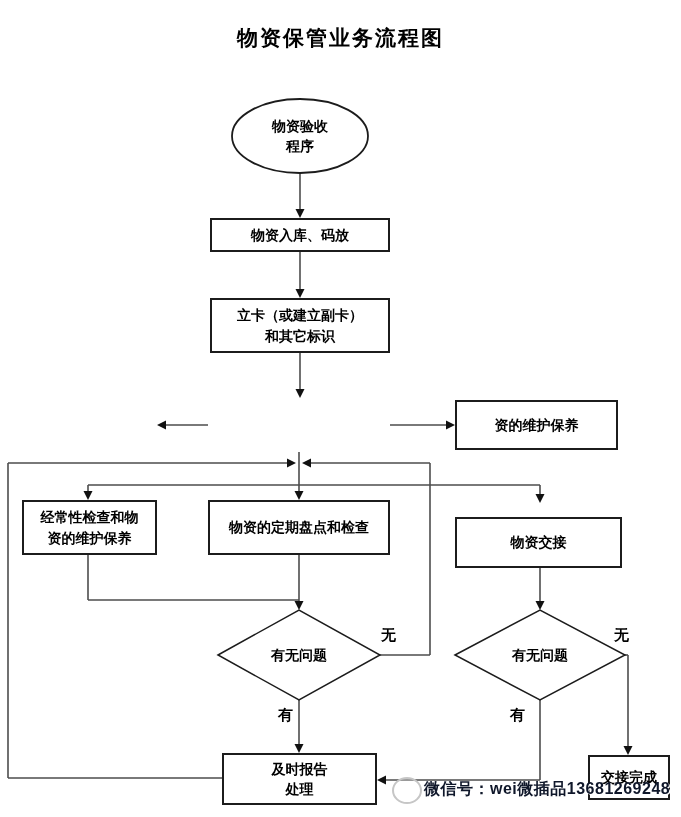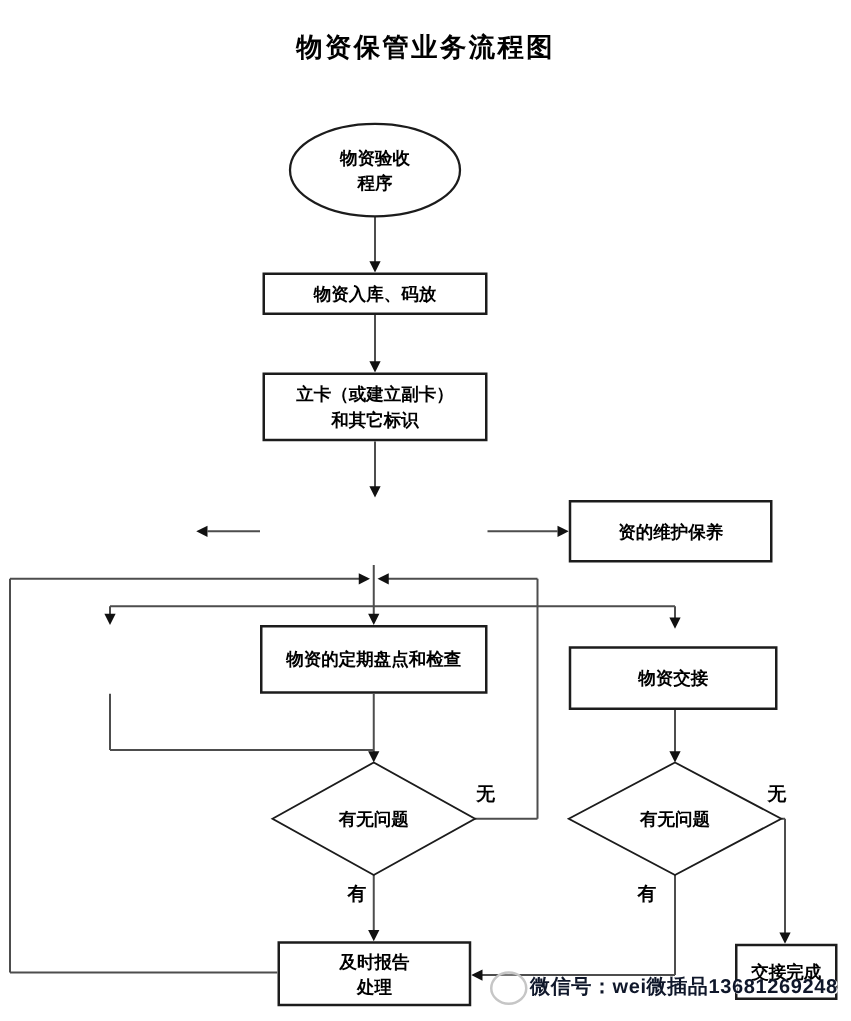--- a/index.html
+++ b/index.html
@@ -119,20 +119,24 @@
   <div class="box" style="left:210px;top:218px;width:180px;height:34px">
     <span>物资入库、码放</span>
   </div>
 
 
 
   <div class="box" style="left:455px;top:400px;width:163px;height:50px">
     <span>资的维护保养</span>
   </div>
 
+  <div class="box" style="left:22px;top:500px;width:135px;height:55px">
+    <span>经常性检查和物</span>
+    <span>资的维护保养</span>
+  </div>
 
   <div class="box" style="left:208px;top:500px;width:182px;height:55px">
     <span>物资的定期盘点和检查</span>
   </div>
 
   <div class="box" style="left:455px;top:517px;width:167px;height:51px">
     <span>物资交接</span>
   </div>
 
   <div class="shape-label" style="left:219px;top:641px;width:160px;height:28px">

